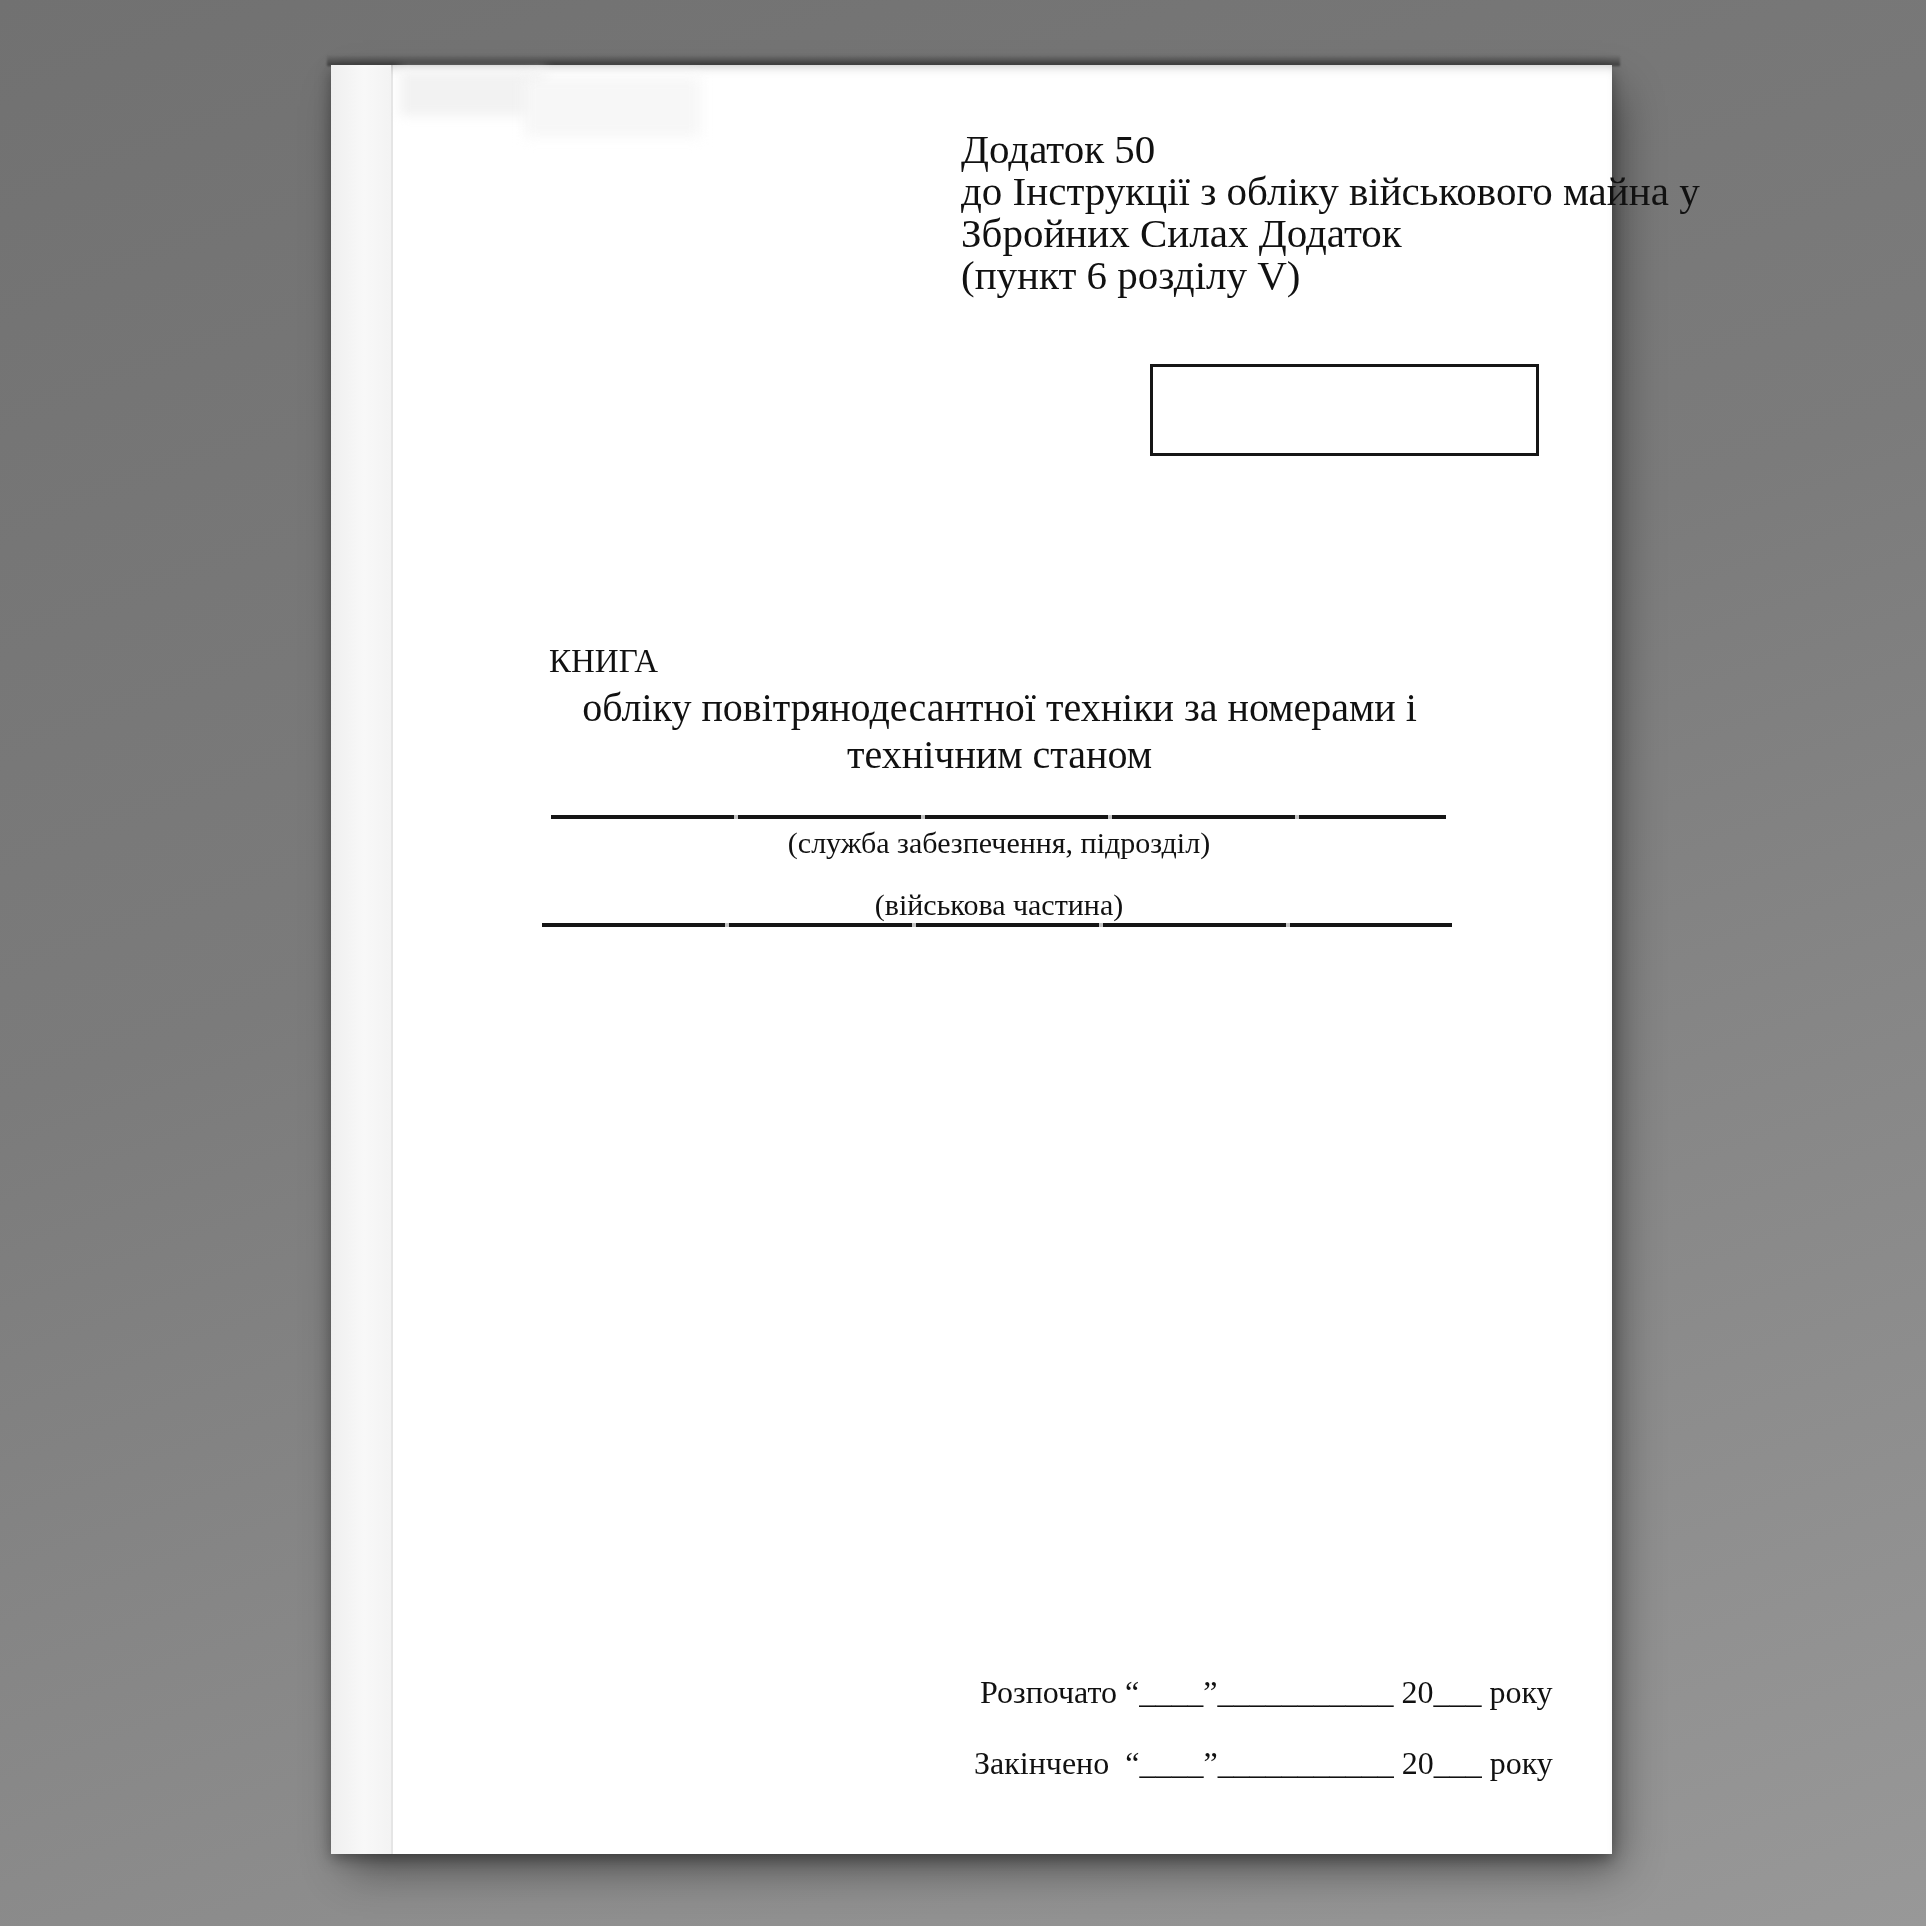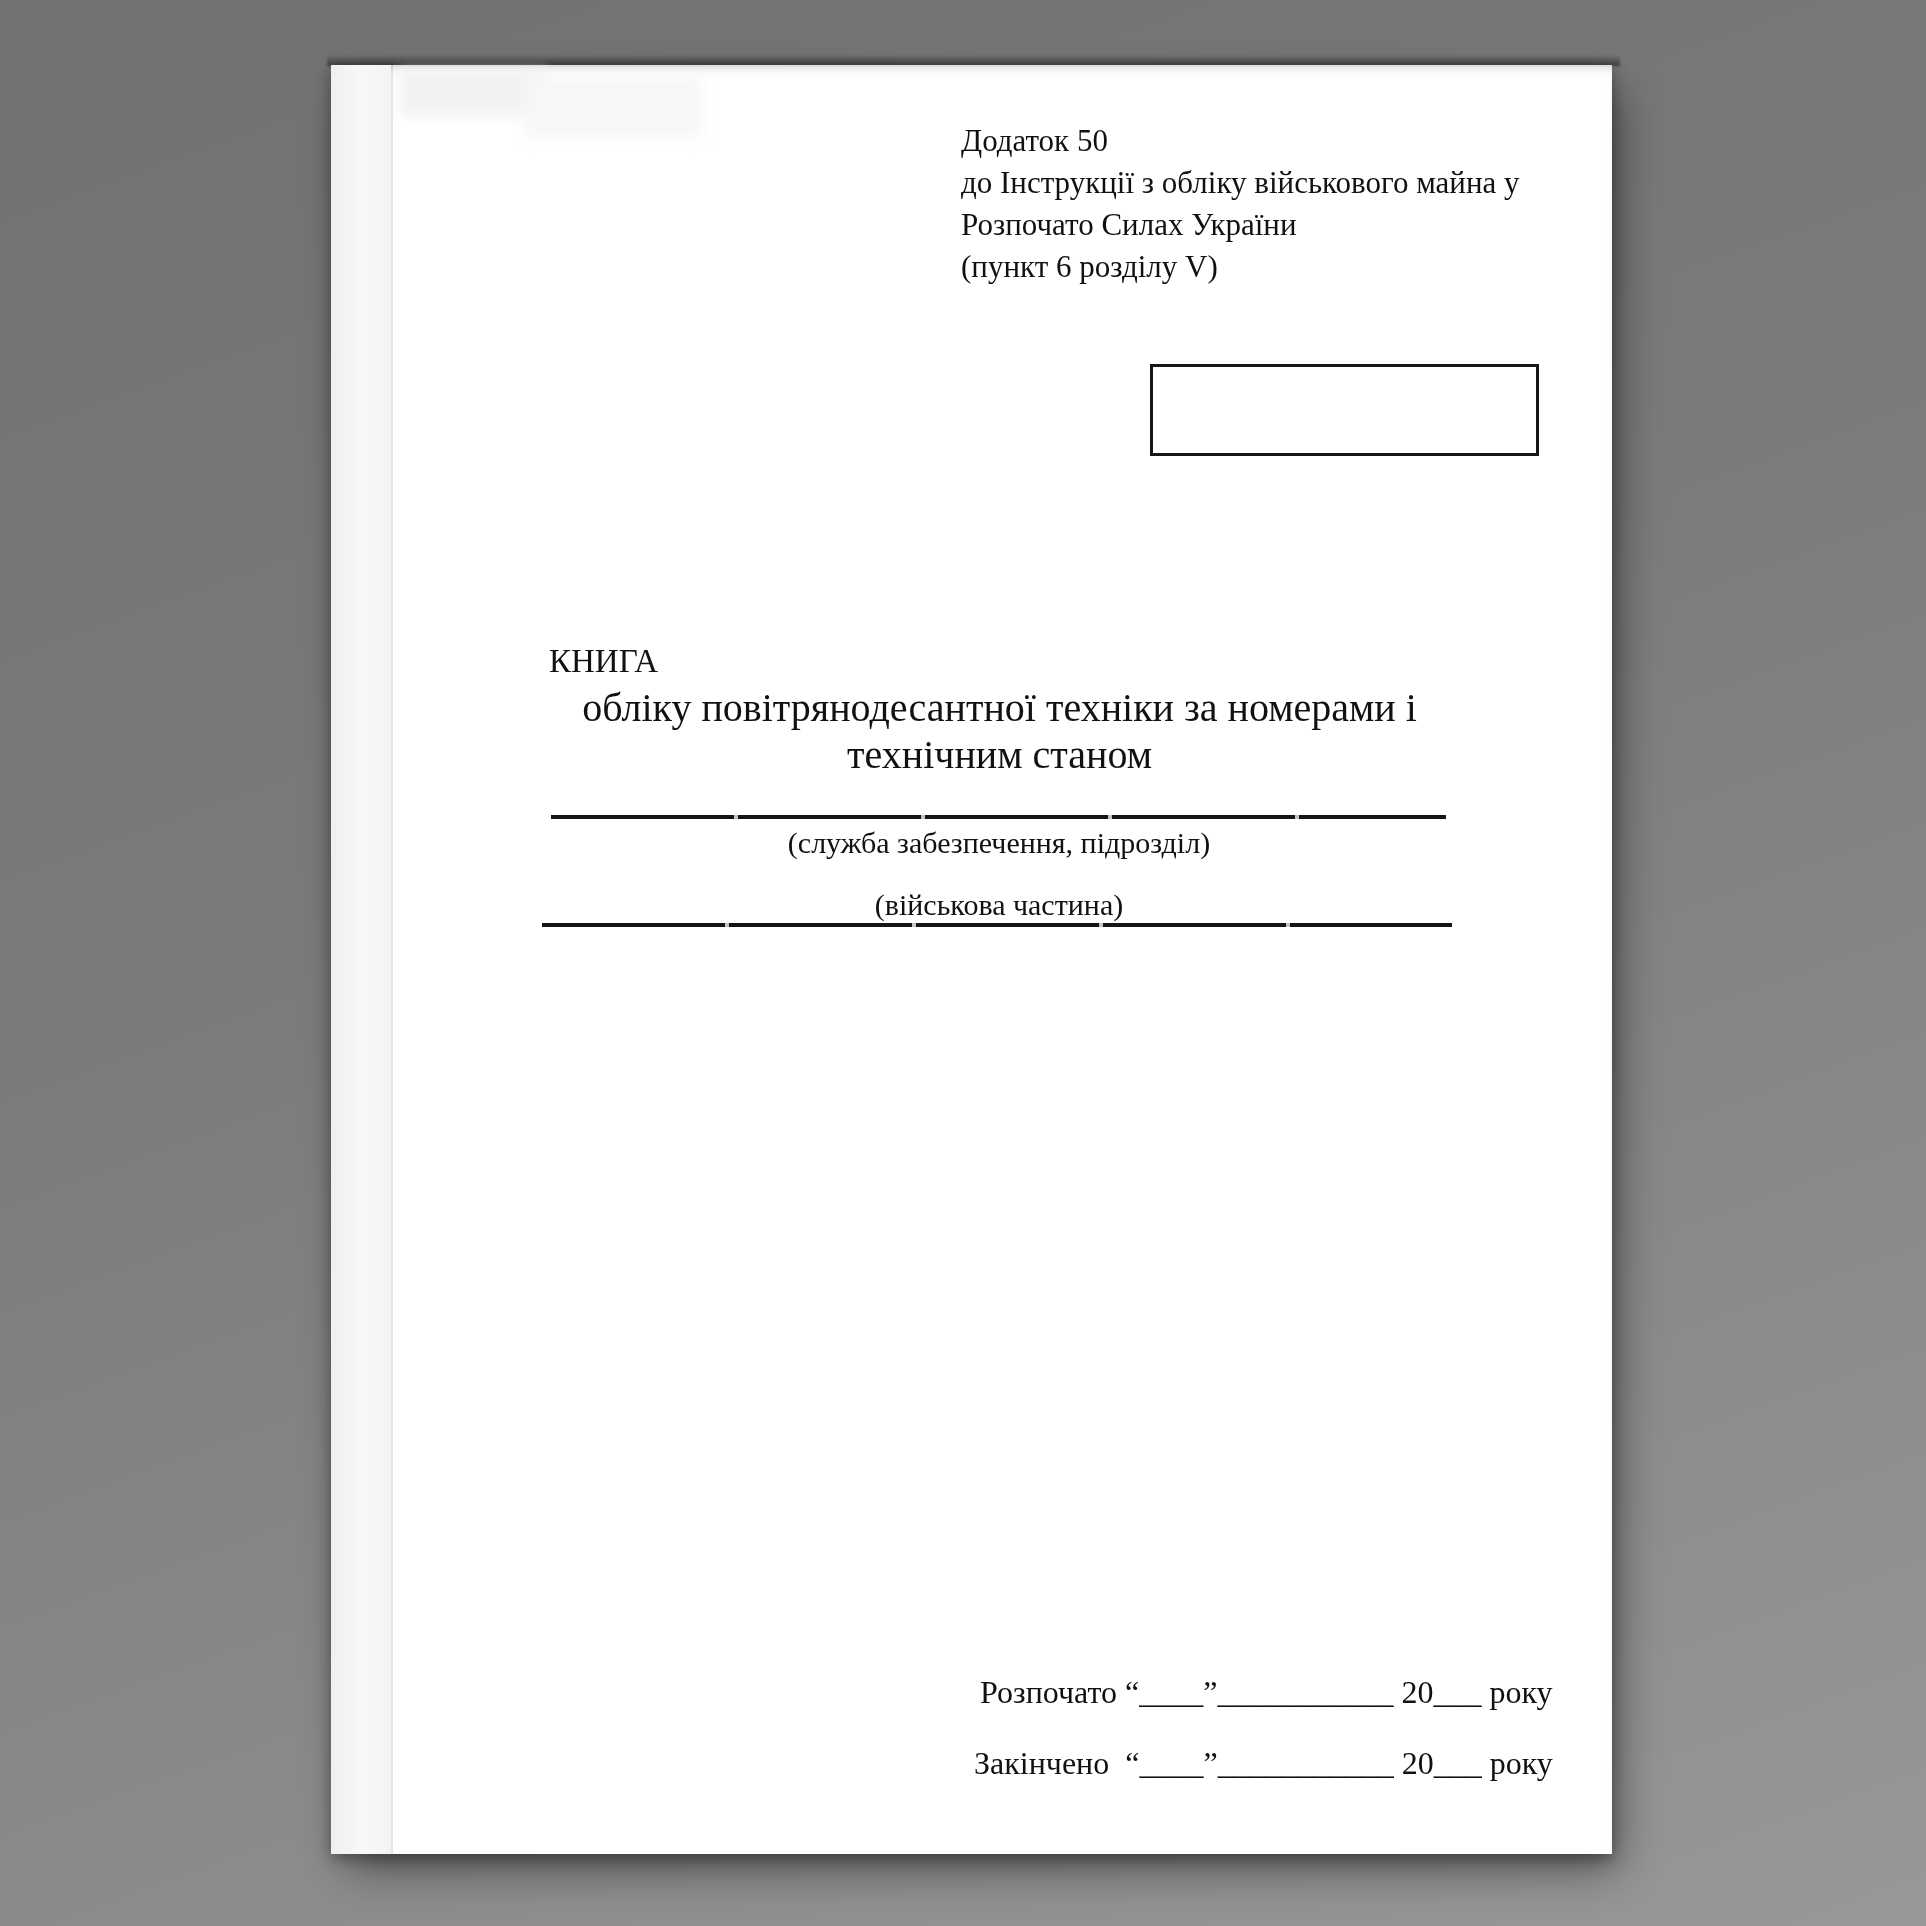--- a/index.html
+++ b/index.html
@@ -40,22 +40,22 @@
   .artifact-1 {
     position: absolute; left: 69px; top: 4.6px; width: 146px; height: 46px;
     background: #f2f2f2; filter: blur(5.4px);
   }
   .artifact-2 {
     position: absolute; left: 193px; top: 12.3px; width: 177px; height: 60px;
     background: #f7f7f7; filter: blur(6.2px);
   }
   .header-block {
     position: absolute;
-    left: 630px; top: 55px;
-    font-size: 31px; line-height: 42px;
+    left: 630px; top: 63px;
+    font-size: 41px; line-height: 42px;
     white-space: pre;
   }
   .stamp-box {
     position: absolute;
     left: 819px; top: 299px;
     width: 389px; height: 92px;
     box-sizing: border-box;
     border: 3.9px solid #161616;
     background: #ffffff;
   }
@@ -103,21 +103,21 @@
 
   <div class="top-edge-shadow"></div>
 
   <div class="paper">
 
     <div class="spine-strip"></div>
     <div class="spine-line"></div>
     <div class="artifact-1"></div>
     <div class="artifact-2"></div>
 
-    <div class="header-block"><div>Додаток 50</div><div>до Інструкції з обліку військового майна у</div><div>Розпочато Силах України</div><div>(пункт 6 розділу V)</div></div>
+    <div class="header-block"><div>Додаток 50</div><div>до Інструкції з обліку військового майна у</div><div>Збройних Силах Додаток</div><div>(пункт 6 розділу V)</div></div>
 
     <div class="stamp-box"></div>
 
     <div class="doc-title">КНИГА</div>
     <div class="doc-subtitle">обліку повітрянодесантної техніки за номерами і технічним станом</div>
 
     <div class="fill-line fill-line-service"></div>
     <div class="fill-caption caption-service">(служба забезпечення, підрозділ)</div>
 
     <div class="fill-line fill-line-unit"></div>

